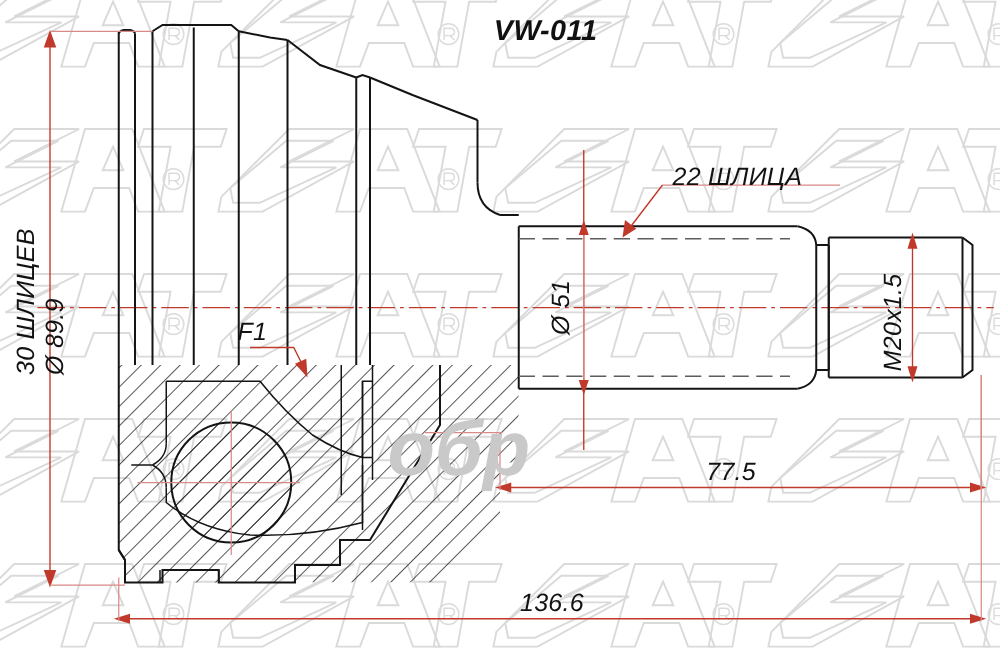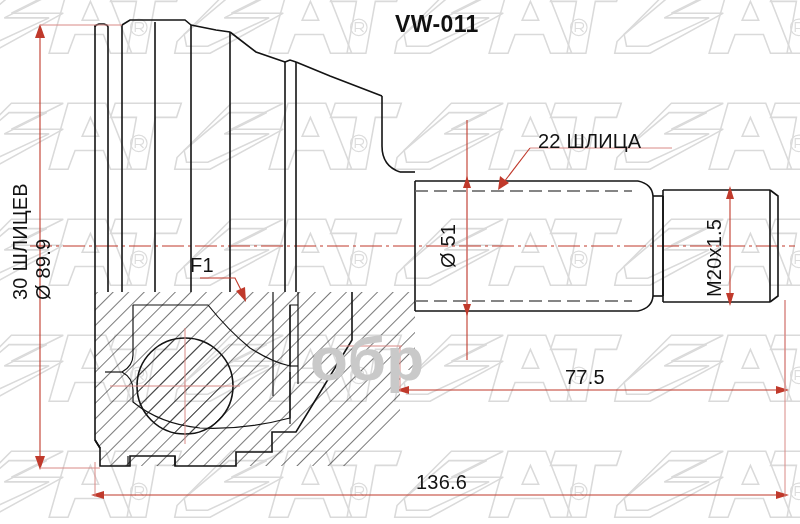--- a/index.html
+++ b/index.html
@@ -9,20 +9,21 @@
   }
   body {
     font-family: "Liberation Sans", sans-serif;
   }
   #stage {
     position: relative;
     width: 800px;
     height: 524px;
     background: #ffffff;
     overflow: hidden;
+    font-style: italic;
   }
   #stage svg {
     position: absolute;
     left: 0;
     top: 0;
   }
   .wm-layer { opacity: 1; }
   .part-line {
     fill: none;
     stroke: #141414;

